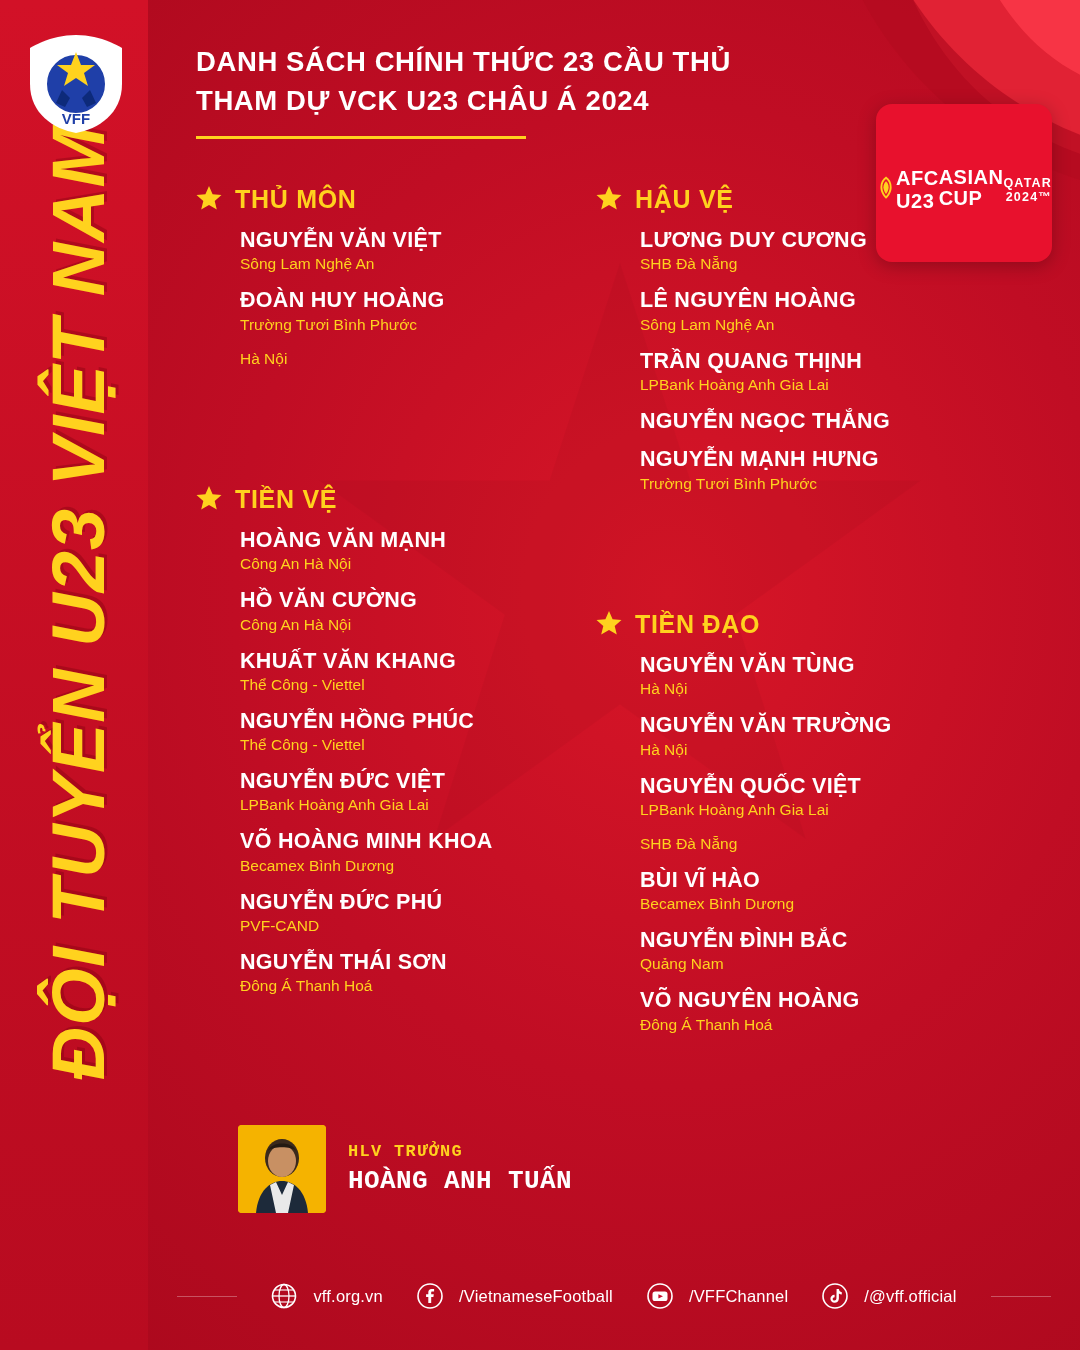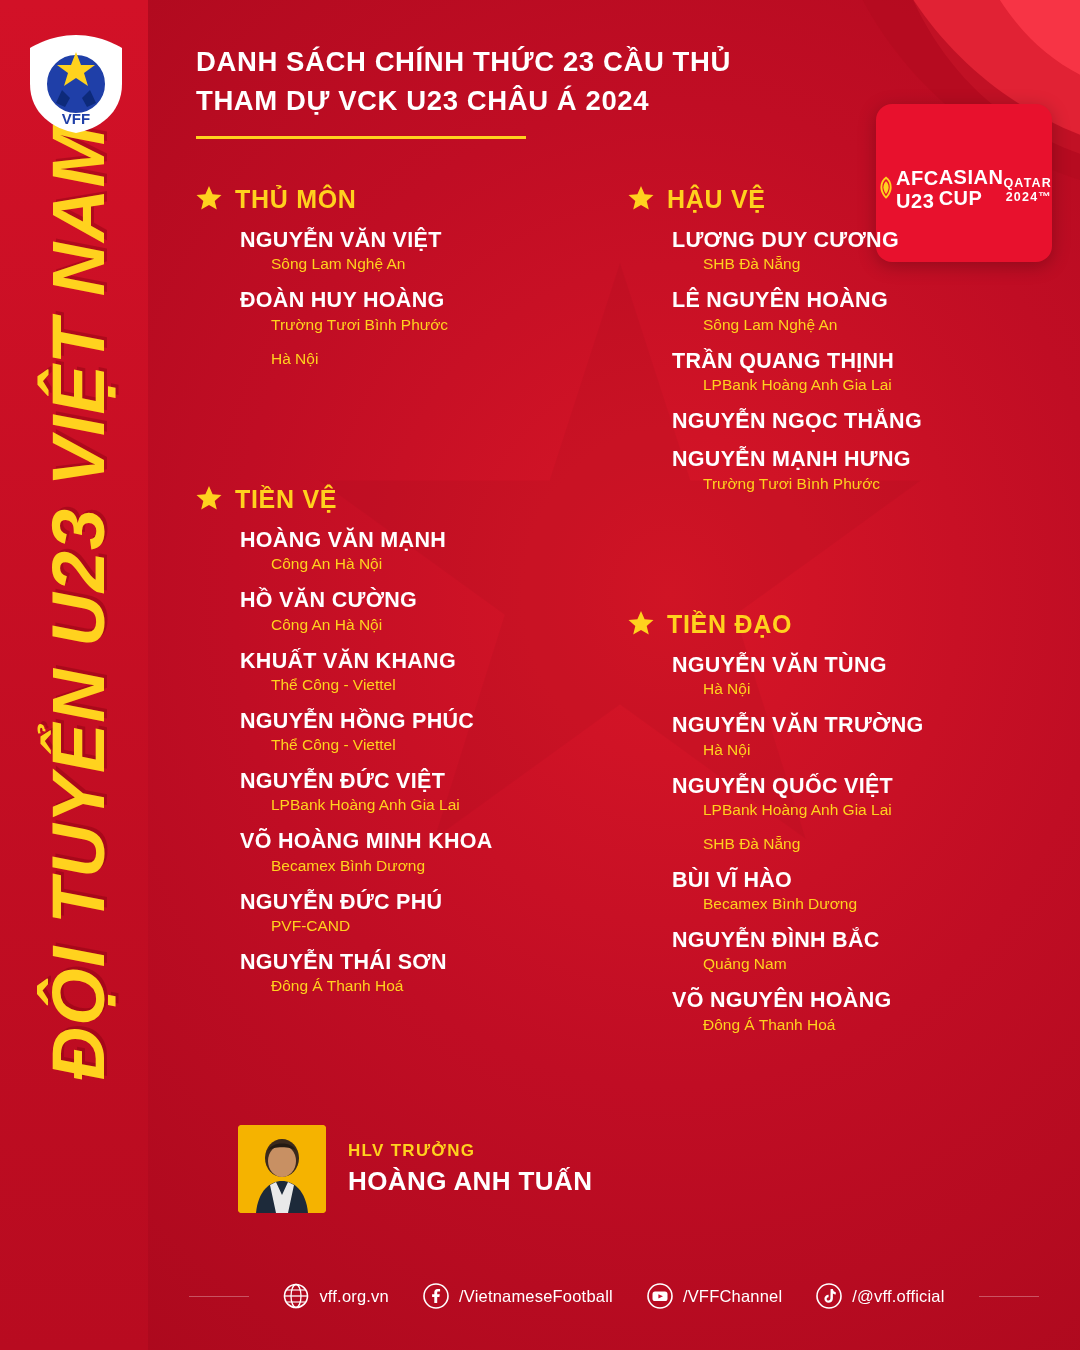--- a/index.html
+++ b/index.html
@@ -107,21 +107,21 @@
     color: #fff; font-weight: 600; font-size: 12.5px;
     letter-spacing: 1.2px; margin-top: 3px; text-align: right;
   }
 
   
   .col {
     position: absolute;
     width: 368px;
   }
   .col-left  { left: 196px; }
-  .col-right { left: 628px; }
+  .col-right { left: 596px; }
 
   .group { margin-bottom: 6px; }
   .group-head {
     display: flex; 
     gap: 13px;
     margin-bottom: 14px;
   }
   .group-head .star {
     width: 26px; height: 26px; flex: 0 0 26px;
   }
@@ -138,27 +138,26 @@
     font-weight: 700;
     letter-spacing: .3px;
     line-height: 1.18;
   }
   .player .pclub {
     color: #FFD21E;
     font-size: 15.5px;
     font-weight: 400;
     line-height: 1.35;
     margin-top: 1px;
-    margin-left: 31px;
   }
 
   
   .coach {
     position: absolute; left: 238px; bottom: 137px;
-    display: flex; align-items: center; gap: 22px;
+    display: flex; align-items: center; gap: 22px; font-family: Liberation Mono, monospace;
   }
   .coach .photo {
     width: 88px; height: 88px;
     background: #F5B300;
     border-radius: 4px;
     position: relative;
     overflow: hidden;
   }
   .coach .role {
     color: #FFD21E;
@@ -178,21 +177,21 @@
   .footer {
     position: absolute; left: 148px; bottom: 34px;
     width: 932px; height: 40px;
     display: flex; align-items: center; justify-content: center;
     gap: 34px;
   }
   .footer .sep {
     flex: 1 1 auto; height: 1px; background: rgba(255,255,255,.30);
     max-width: 60px;
   }
-  .fitem { display: flex; align-items: center; gap: 10px; }
+  .fitem { display: flex; align-items: center; gap: 16px; }
   .fitem .fi-icon { width: 26px; height: 26px; }
   .fitem .fi-text {
     color: #FFFFFF; font-size: 16.5px; font-weight: 500;
     letter-spacing: .2px;
   }
 </style>
 </head>
 <body>
 
 <div id="poster">

